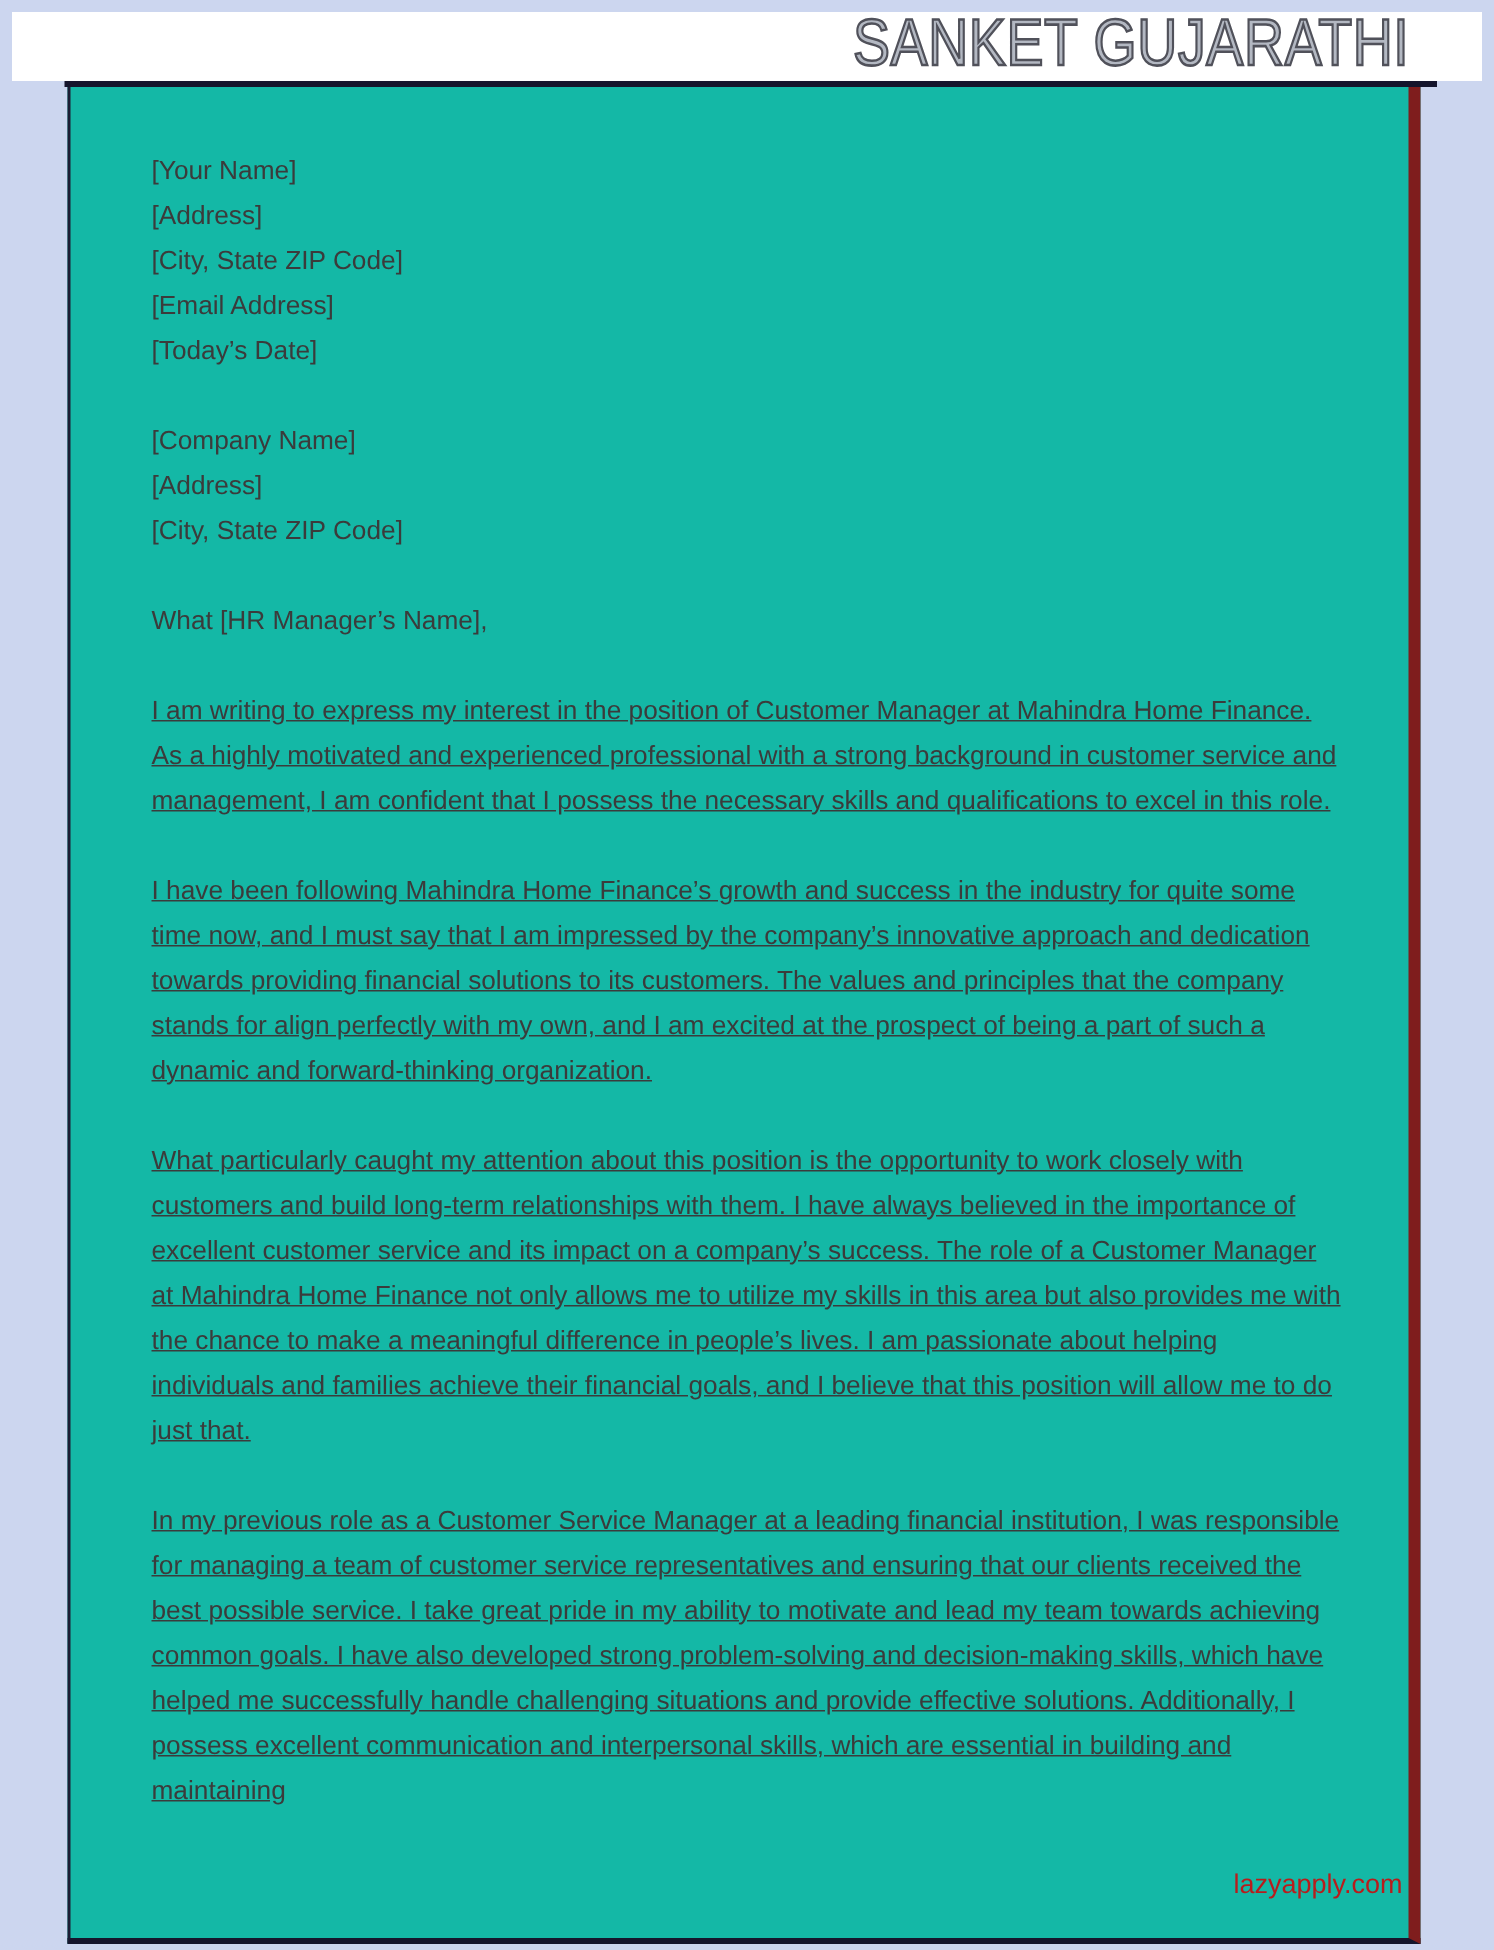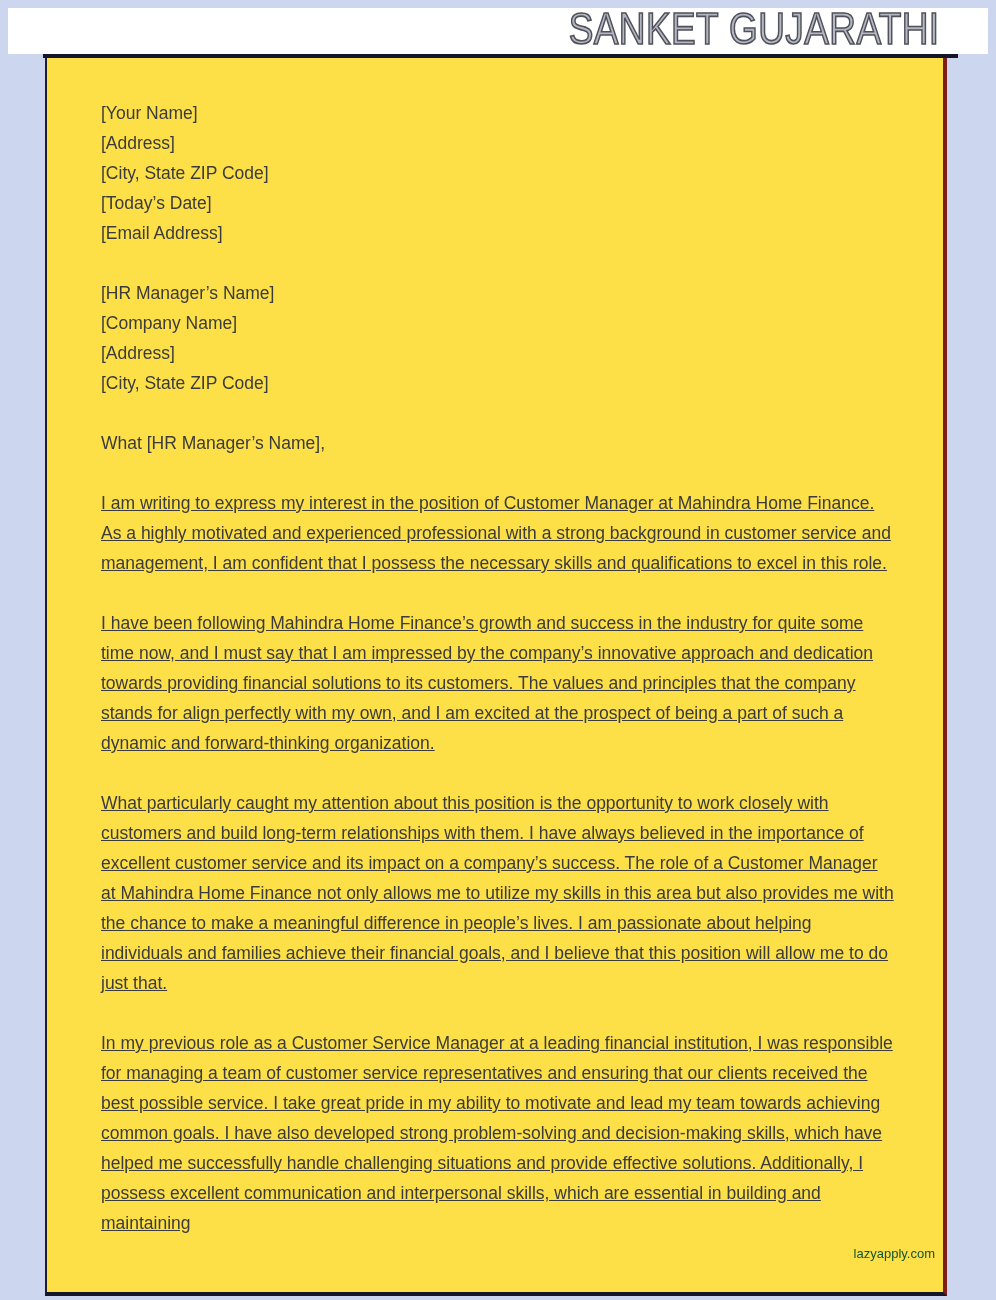--- a/index.html
+++ b/index.html
@@ -43,23 +43,23 @@
     width: 915px;
     height: 4px;
     background: #15152c;
   }
   .page {
     position: absolute;
     top: 58px;
     left: 45px;
     width: 902px;
     bottom: 4px;
-    background: #fde047;
+    background: #14b8a6;
     border-left: 2px solid #1c1c33;
-    border-right: 4px solid #7f1d1d;
+    border-right: 8px solid #7f1d1d;
     border-bottom: 4px solid #15152c;
     box-sizing: border-box;
     padding: 40px 0 0 54px;
     overflow: hidden;
   }
   .letter {
     width: 794px;
     color: #3b3b3b;
     font-size: 17.5px;
     line-height: 30px;
@@ -71,44 +71,43 @@
     white-space: nowrap;
   }
   .letter p {
     margin: 0 0 30px 0;
     text-decoration: underline;
   }
   .watermark {
     position: absolute;
     top: 1246px;
     right: 61px;
-    font-size: 13px;
-    color: #14532d;
+    font-size: 18px;
+    color: #b91c1c;
   }
 </style>
 </head>
 <body>
 
 <div class="header-strip"></div>
 <div class="header-name">SANKET GUJARATHI</div>
 <div class="top-rule"></div>
 
 <div class="page">
   <div class="letter">
 
     <div class="block">
         <div class="line">[Your Name]</div>
         <div class="line">[Address]</div>
         <div class="line">[City, State ZIP Code]</div>
+        <div class="line">[Email Address]</div>
         <div class="line">[Today’s Date]</div>
-        <div class="line">[Email Address]</div>
       </div>
 
     <div class="block">
-        <div class="line">[HR Manager’s Name]</div>
         <div class="line">[Company Name]</div>
         <div class="line">[Address]</div>
         <div class="line">[City, State ZIP Code]</div>
       </div>
 
     <div class="block">What [HR Manager’s Name],</div>
 
     <div>
         <p>I am writing to express my interest in the position of Customer Manager at Mahindra Home Finance. As a highly motivated and experienced professional with a strong background in customer service and management, I am confident that I possess the necessary skills and qualifications to excel in this role.</p>
         <p>I have been following Mahindra Home Finance’s growth and success in the industry for quite some time now, and I must say that I am impressed by the company’s innovative approach and dedication towards providing financial solutions to its customers. The values and principles that the company stands for align perfectly with my own, and I am excited at the prospect of being a part of such a dynamic and forward-thinking organization.</p>

